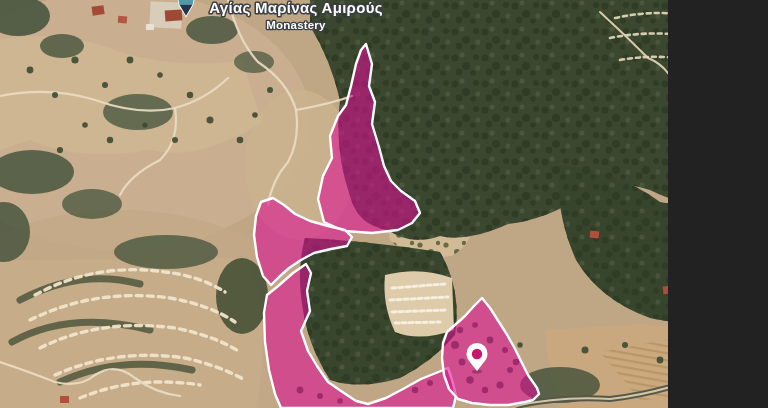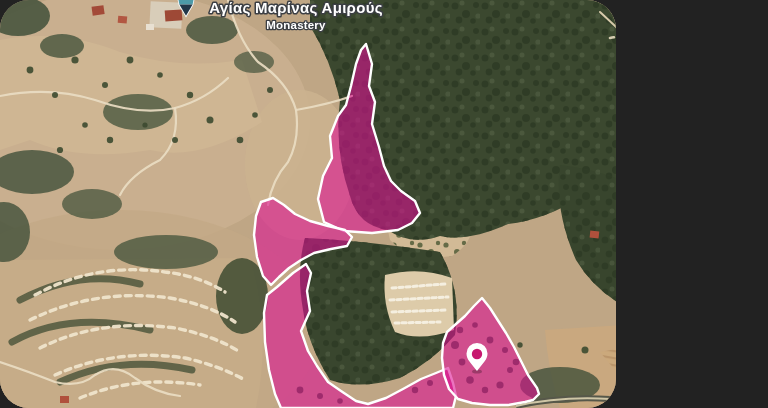--- a/index.html
+++ b/index.html
@@ -1,16 +1,16 @@
 <!DOCTYPE html>
 <html><head>
 <meta charset="utf-8">
 <style>
   html,body{margin:0;padding:0;background:#222;}
-  .stage{position:relative;width:616px;height:408px;overflow:hidden;font-family:"Liberation Sans",sans-serif;border-radius:29px;}
+  .stage{position:relative;width:668px;height:408px;overflow:hidden;font-family:"Liberation Sans",sans-serif;}
   svg{display:block;}
   .parcel{stroke:#ffffff;stroke-width:2.4;stroke-linejoin:round;fill-opacity:0.58;}
   .maplabel{font-family:"Liberation Sans",sans-serif;fill:#ffffff;paint-order:stroke;stroke:#3c3f44;stroke-linejoin:round;text-anchor:middle;}
   .maplabel.title{font-size:15px;font-weight:bold;stroke-width:3px;letter-spacing:.3px;}
   .maplabel.sub{font-size:11.5px;font-weight:bold;stroke-width:2.6px;letter-spacing:.2px;}
   .road{fill:none;stroke:#e9dcc2;stroke-width:2.2;stroke-linecap:round;opacity:.92;}
   .terrace{fill:none;stroke:#efe4cb;stroke-width:3.4;stroke-dasharray:6 5;stroke-linecap:round;opacity:.95;}
   .terrace2{fill:none;stroke:#e8dcc0;stroke-width:2.6;stroke-dasharray:4 4;stroke-linecap:round;opacity:.9;}
   .ridge{fill:none;stroke:#3f4c33;stroke-width:7;stroke-linecap:round;opacity:.75;}
   .dotrow{fill:none;stroke:#f5efe0;stroke-width:3;stroke-dasharray:4 3;stroke-linecap:round;}

